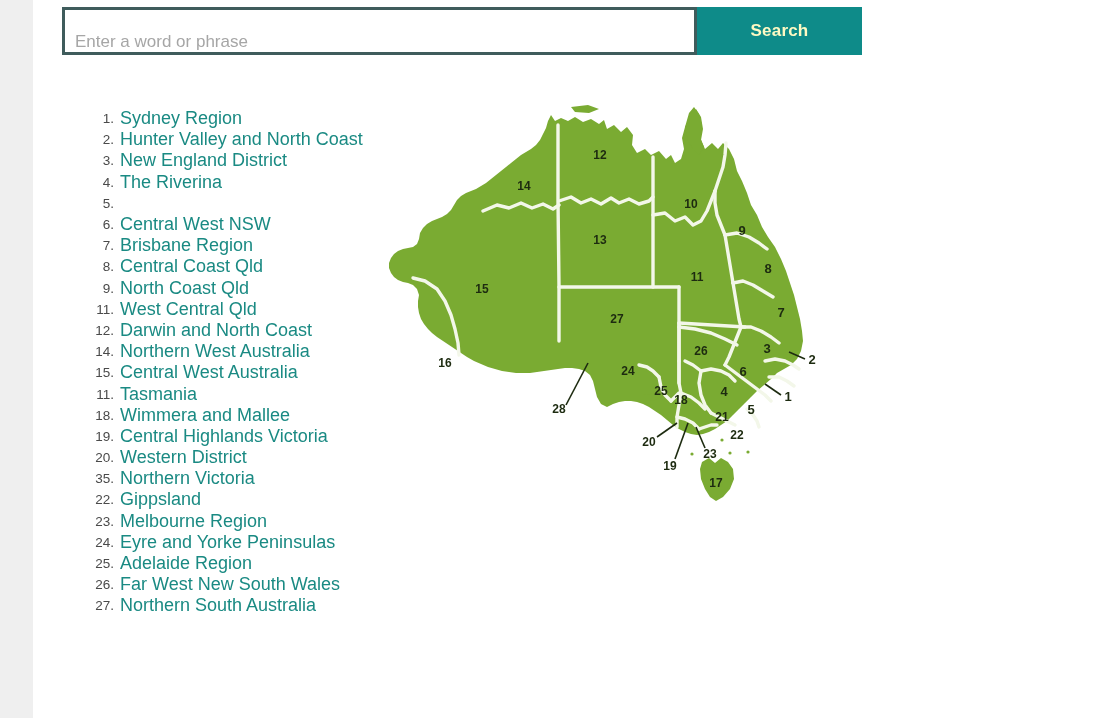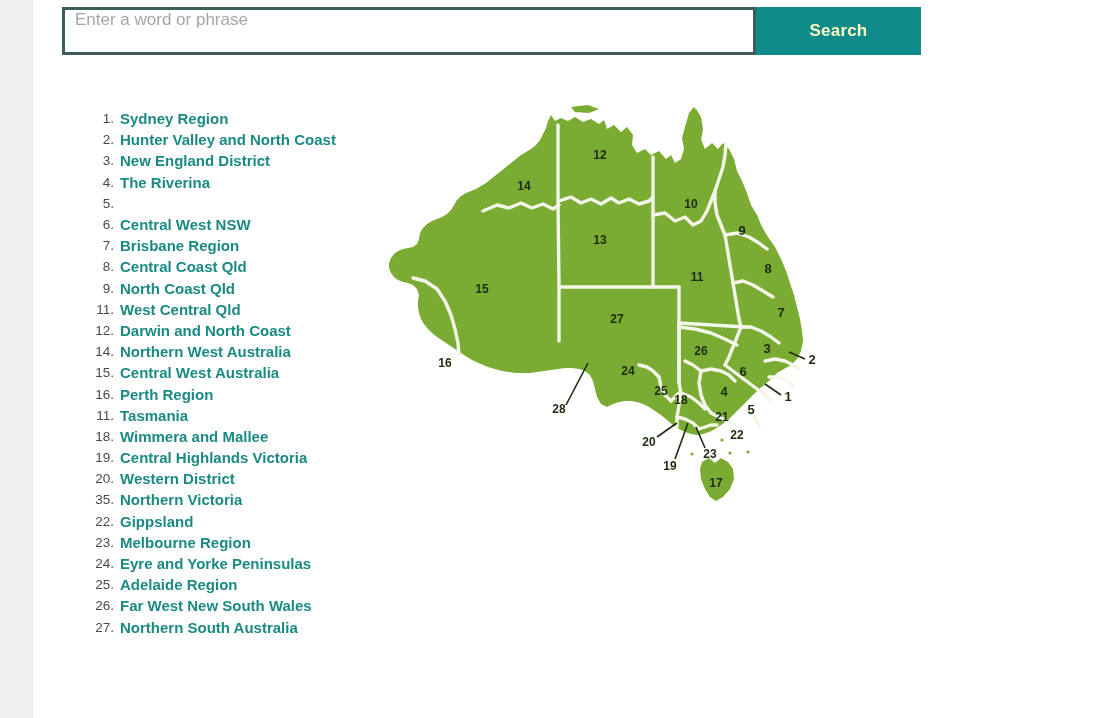--- a/index.html
+++ b/index.html
@@ -20,25 +20,25 @@
     background:#ffffff;
   }
 
   
   #searchbar{
     position:absolute;left:29px;top:7px;
     display:flex;align-items:stretch;
     height:48px;
   }
   #search-input-wrap{
-    width:694px;
+    width:635px;
     border:3px solid #3f5c5c;
     background:#fff;
     box-sizing:border-box;
-    display:flex;align-items:flex-start;
+    display:flex;align-items:flex-end;
   }
   #search-input{
     border:0;outline:0;width:100%;
     font-family:"Liberation Sans", sans-serif;
     font-size:17px;color:#333;
     padding:0 10px;background:transparent;
   }
   #search-input::placeholder{color:#a6a6a6;}
   #search-button{
     width:165px;
@@ -66,22 +66,22 @@
   .li-num{
     width:26px;text-align:right;
     color:#4a4a4a;
     font-weight:normal;
     font-size:13.5px;
     margin-right:6px;
     flex:none;
   }
   .li-link{
     color:#1a8a83;
-    font-weight:bold;
-    font-size:15px;
+    font-weight:normal;
+    font-size:18px;
     text-decoration:none;
     white-space:nowrap;
     cursor:pointer;
   }
 
   
   #map-wrap{
     position:absolute;left:352px;top:105px;
     width:445px;height:405px;
   }
@@ -155,24 +155,20 @@
         <span class="li-num">12.</span>
         <a class="li-link" href="#">Darwin and North Coast</a>
       </li>
       <li>
         <span class="li-num">14.</span>
         <a class="li-link" href="#">Northern West Australia</a>
       </li>
       <li>
         <span class="li-num">15.</span>
         <a class="li-link" href="#">Central West Australia</a>
-      </li>
-      <li>
-        <span class="li-num">16.</span>
-        <a class="li-link" href="#">Perth Region</a>
       </li>
       <li>
         <span class="li-num">11.</span>
         <a class="li-link" href="#">Tasmania</a>
       </li>
       <li>
         <span class="li-num">18.</span>
         <a class="li-link" href="#">Wimmera and Mallee</a>
       </li>
       <li>

